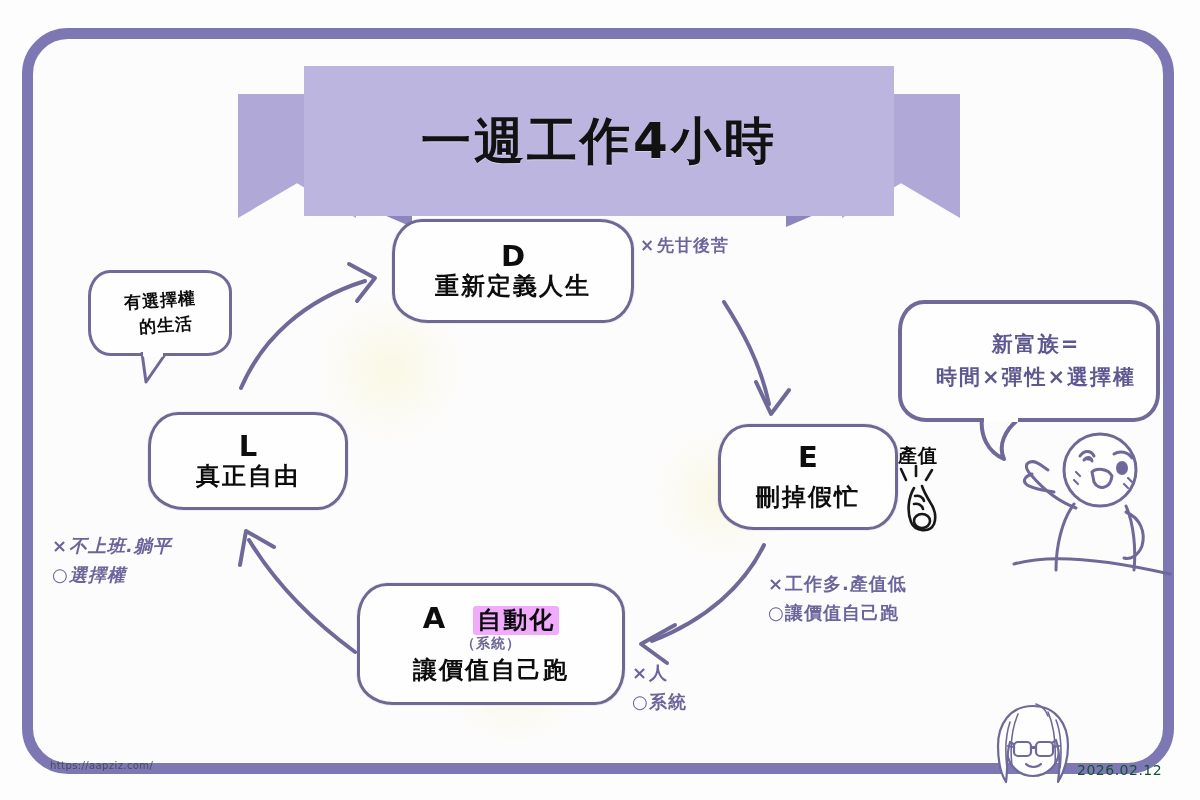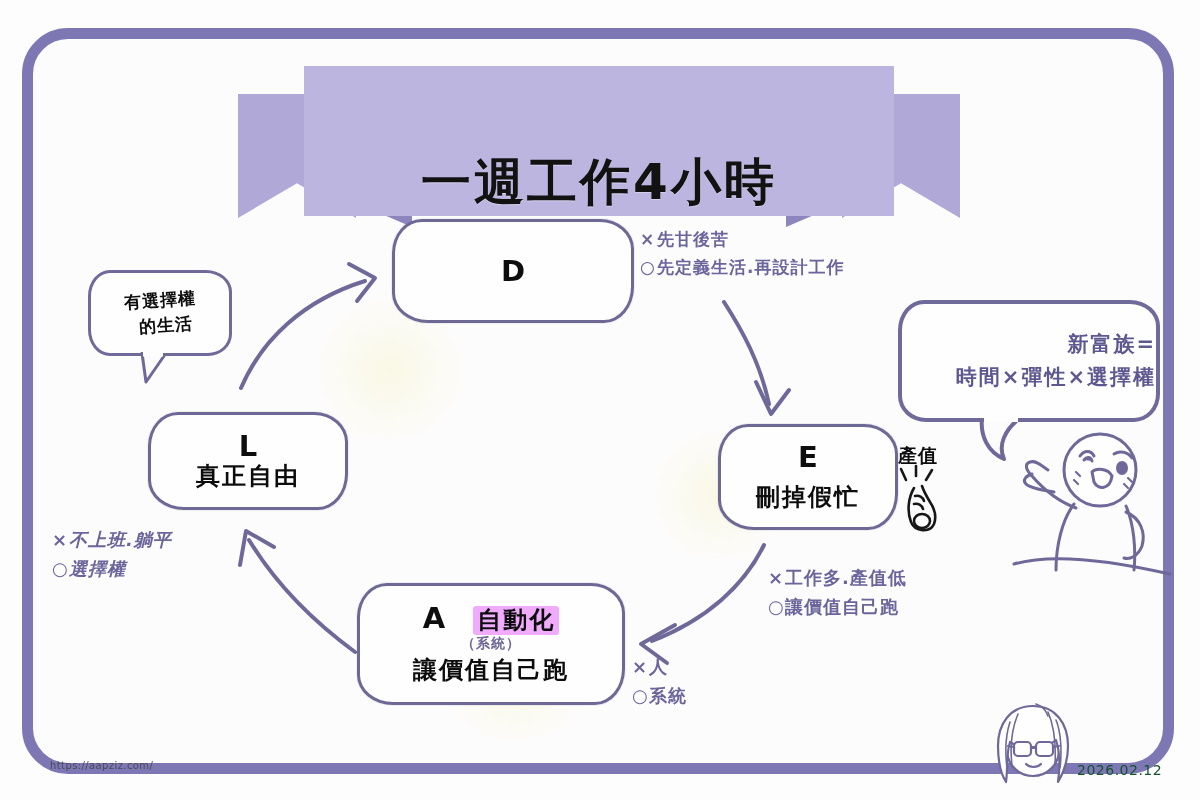--- a/index.html
+++ b/index.html
@@ -56,21 +56,21 @@
     background: #8d85bd;
   }
   .ribbon-notch.left  { left: 118px;  clip-path: polygon(0 0, 100% 0, 100% 100%); }
   .ribbon-notch.right { right: 118px; clip-path: polygon(0 0, 100% 0, 0 100%); }
   #banner-main {
     position: absolute;
     left: 66px; top: 0;
     width: 590px; height: 150px;
     background: #bcb5e0;
     display: flex;
-    align-items: flex-end;
+    align-items: center;
     justify-content: center;
   }
   #banner-title {
     font-size: 50px;
     font-weight: 700;
     color: #121212;
     letter-spacing: 3px;
     white-space: nowrap;
     text-shadow: 0 1px 0 rgba(255,255,255,.35);
   }
@@ -125,20 +125,21 @@
   }
 
   
   .notes {
     position: absolute;
     color: #6b659b;
     font-weight: 700;
     letter-spacing: 1px;
     line-height: 1.62;
     white-space: nowrap;
+    margin-top: 6px;
   }
   .notes .mark { display: inline-block; width: 17px; color: #6b659b; }
   #notes-d { left: 640px; top: 226px; font-size: 17px; }
   #notes-e { left: 768px; top: 563px; font-size: 18px; }
   #notes-a { left: 632px; top: 652px; font-size: 18px; }
   #notes-l { left: 52px;  top: 525px; font-size: 18px; font-style: italic; }
   .indent { padding-left: 24px; }
 
   
   #bubble-left {
@@ -164,21 +165,21 @@
   }
 
   #bubble-right {
     position: absolute;
     left: 898px; top: 300px;
     width: 262px; height: 122px;
     border: 4px solid #6f6a99;
     border-radius: 26px 30px 26px 28px / 30px 26px 28px 26px;
     background: #fefeff;
     display: flex; flex-direction: column;
-    align-items: flex-end; justify-content: center;
+    align-items: center; justify-content: center;
     padding-left: 14px;
   }
   #bubble-right .l1, #bubble-right .l2 {
     font-size: 21px; font-weight: 700; color: #5e5890;
     letter-spacing: 2px; line-height: 1.55;
   }
   #bubble-right-tail {
     position: absolute;
     left: 978px; top: 418px;
     width: 46px; height: 44px;
@@ -254,20 +255,21 @@
     </g>
 
     <g>
       <path class="stroke" stroke-width="4" d="M241,388 C262,339 304,300 365,281"></path>
       <path class="stroke" stroke-width="4" d="M349,264 L375,278 L357,301"></path>
     </g>
   </svg>
 
   <div class="node" id="node-d">
     <div class="letter">D</div>
+    <div class="cn">重新定義人生</div>
   </div>
 
   <div class="node" id="node-e">
     <div class="letter">E</div>
     <div class="cn" style="margin-top:10px;">刪掉假忙</div>
   </div>
 
   <div class="node" id="node-a">
     <div class="row">
       <span class="letter">A</span>
@@ -278,23 +280,20 @@
   </div>
 
   <div class="node" id="node-l">
     <div class="letter">L</div>
     <div class="cn">真正自由</div>
   </div>
 
   <div class="notes" id="notes-d">
     <div>
       <span class="mark">×</span><span>先甘後苦</span>
-    </div>
-    <div>
-      <span class="mark">○</span><span>先定義生活.再設計工作</span>
     </div>
   </div>
 
   <div class="notes" id="notes-e">
     <div>
       <span class="mark">×</span><span>工作多.產值低</span>
     </div>
     <div>
       <span class="mark">○</span><span>讓價值自己跑</span>
     </div>

